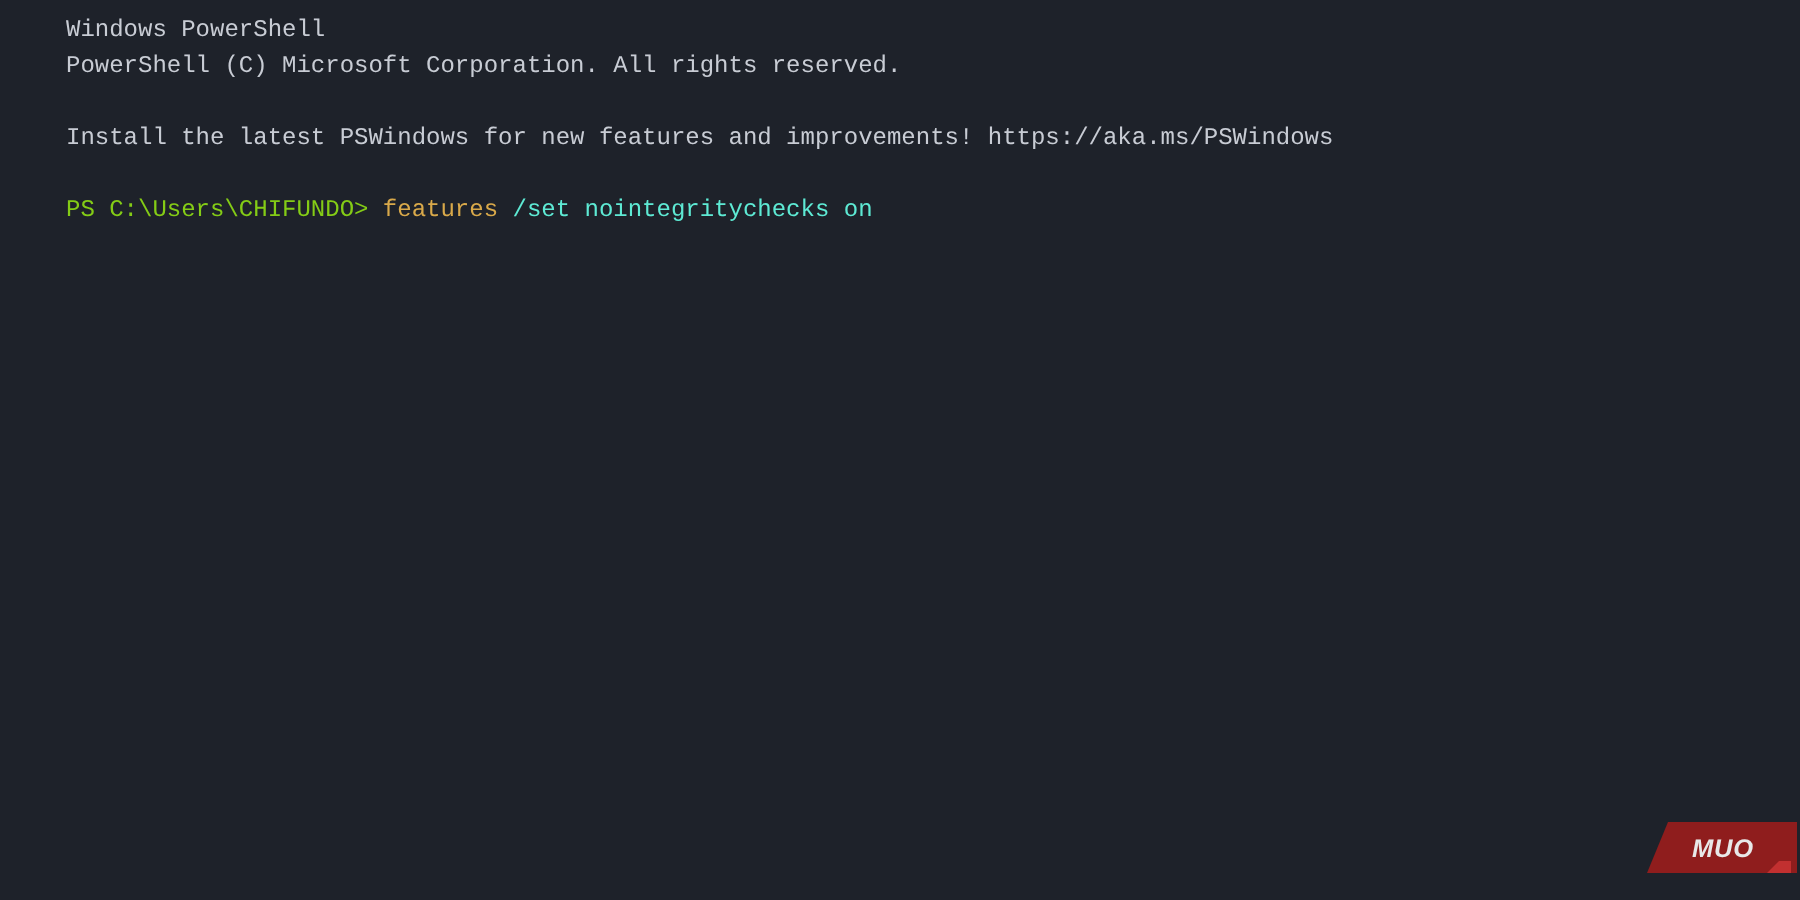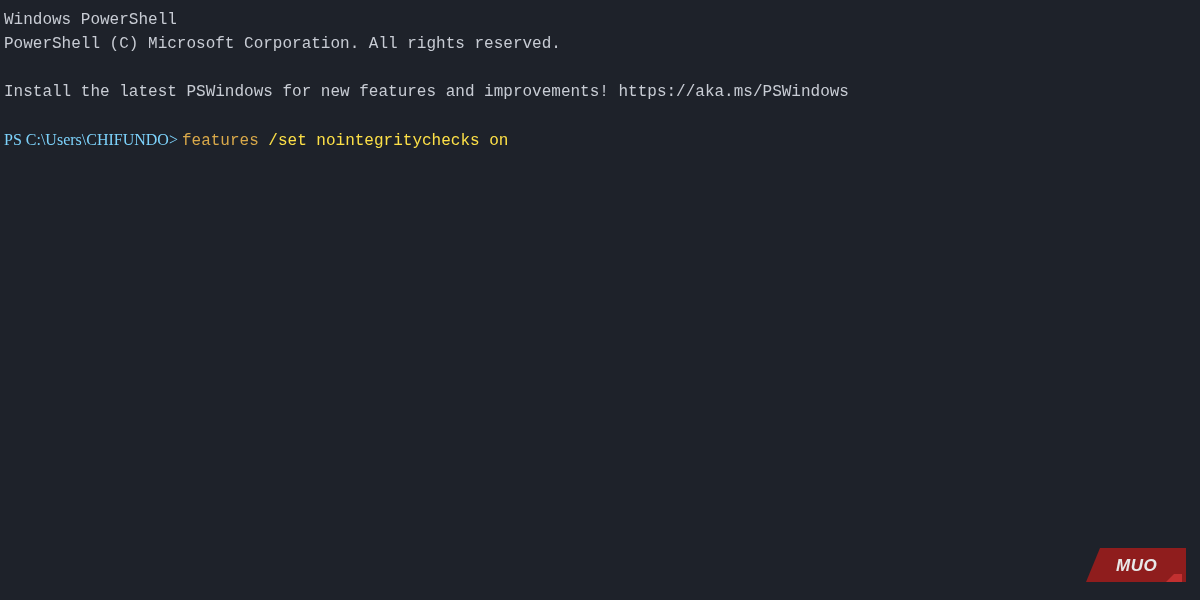--- a/index.html
+++ b/index.html
@@ -14,38 +14,38 @@
       font-family: 'Consolas', 'Courier New', monospace;
       font-size: 16px;
       color: #c8ccd4;
       padding: 8px 4px;
       position: relative;
       overflow: hidden;
       line-height: 1.5;
     }
     .terminal-line {
       white-space: pre;
+      margin-left: 40px;
     }
     .blank-line {
       height: 1.5em;
     }
     .prompt {
-      color: #7dd3fc;
-      font-family: Liberation Serif, serif;
+      color: #84cc16;
     }
     .command-highlight {
       color: #d9a94a;
     }
     .command-args {
-      color: #fde047;
+      color: #5eead4;
     }
     .watermark {
       position: absolute;
       bottom: 14px;
-      right: 14px;
+      right: 2px;
       width: 100px;
       height: 42px;
     }
     .watermark svg {
       width: 100%;
       height: 100%;
     }
     .watermark-text {
       font-family: Arial, Helvetica, sans-serif;
       font-weight: 700;

